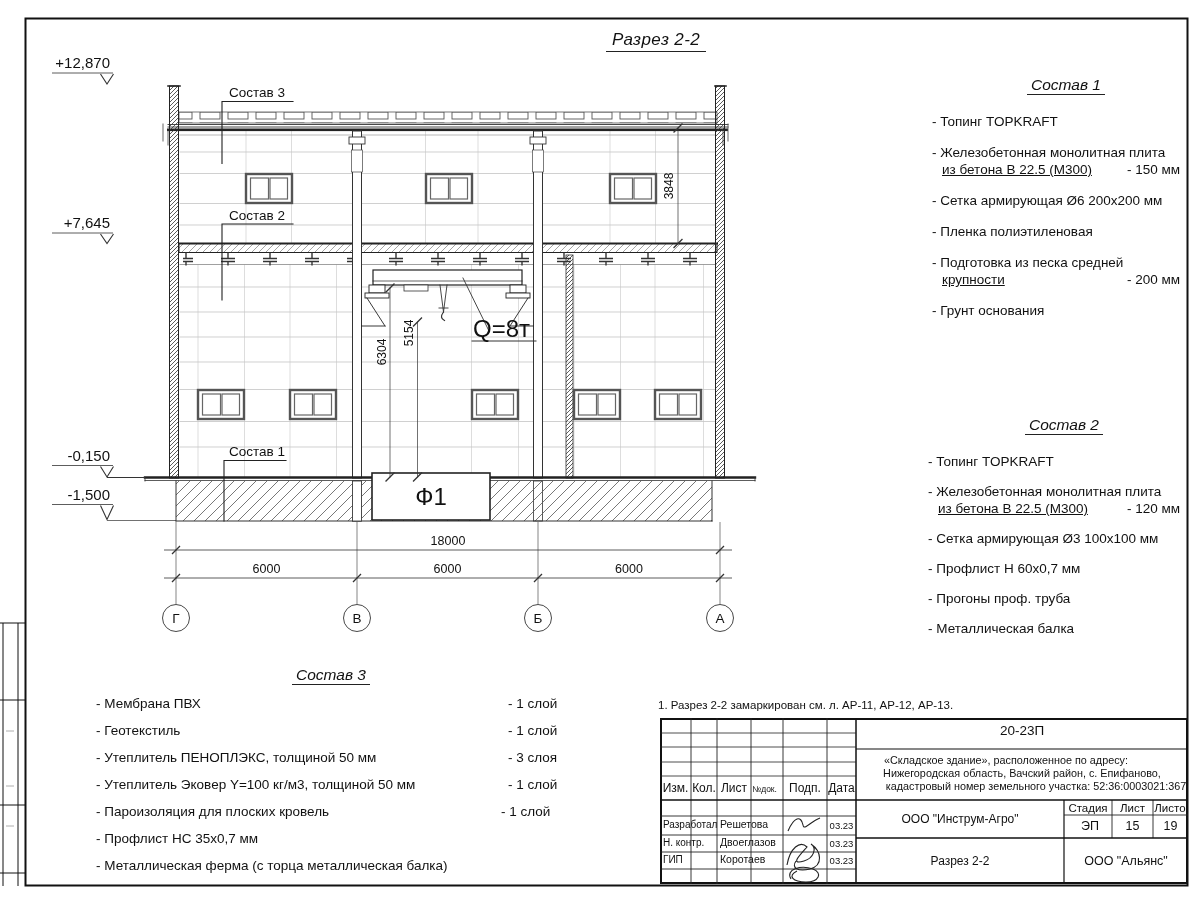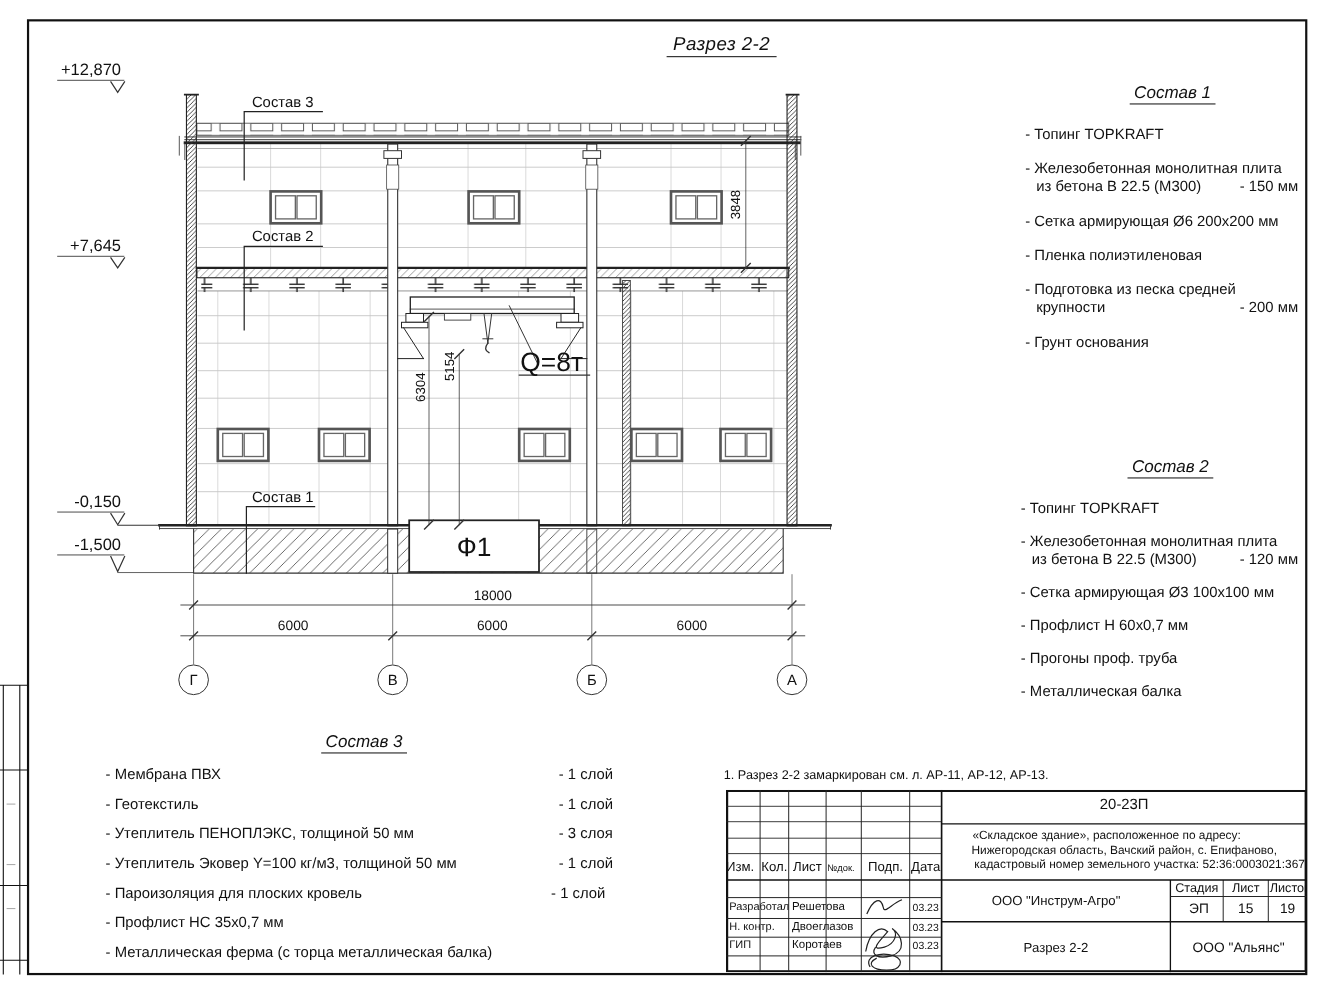--- a/index.html
+++ b/index.html
@@ -10,21 +10,21 @@
   .abs{position:absolute;}
   .dwg-title{left:586px;top:30px;width:140px;text-align:center;
     font-style:italic;font-size:17px;letter-spacing:.4px;}
   .dwg-title span{border-bottom:1.4px solid #222;padding:0 6px 2px;}
   .sostav{position:absolute;font-size:13.5px;line-height:17px;}
   .sostav .st-title{text-align:center;font-style:italic;font-size:15.5px;margin-bottom:20px;}
   .sostav .st-title span{border-bottom:1.2px solid #222;padding:0 4px 1px;}
   .sostav .item{position:relative;margin-bottom:14px;white-space:nowrap;}
   .s2 .item{margin-bottom:13px;}
   .s3 .item{margin-bottom:10px;}
-  .sostav .l2{padding-left:10px;}
+  .sostav .l2{padding-left:10px;text-decoration:underline;}
   .sostav .val{position:absolute;top:0;white-space:nowrap;}
   .sostav .val.second{top:17px;}
   .note{left:658px;top:699px;font-size:11.5px;white-space:nowrap;}
   .titleblock{left:660px;top:718px;width:528px;height:166px;overflow:hidden;}
   .tb{position:absolute;white-space:nowrap;font-size:12px;}
   .tbc{text-align:center;}
 </style>
 </head>
 <body>
 
@@ -309,21 +309,21 @@
         <path d="M127 147 C130 130 140 122 147 129 C139 138 130 147 144 143 C154 140 157 130 151 126 C161 133 164 147 150 151 C138 154 131 150 136 143"></path>
         <path d="M131 161 C125 151 141 147 153 151 C163 155 159 164 146 164 C133 164 127 158 137 153"></path>
       </g>
     </svg>
     
     <div class="tb tbc" style="left:196px;top:5px;width:332px;font-size:13.5px">20-23П</div>
     <div class="tb tbc" style="left:196px;top:36px;width:300px;font-size:10.8px">«Складское здание», расположенное по адресу:</div>
     <div class="tb tbc" style="left:196px;top:49px;width:332px;font-size:10.8px">Нижегородская область, Вачский район, с. Епифаново,</div>
     <div class="tb tbc" style="left:196px;top:62px;width:360px;font-size:10.8px">кадастровый номер земельного участка: 52:36:0003021:367</div>
 
-    <div class="tb tbc" style="left:0;top:63px;width:17px">Изм.</div>
+    <div class="tb tbc" style="left:0;top:63px;width:31px">Изм.</div>
     <div class="tb tbc" style="left:31px;top:63px;width:26px">Кол.</div>
     <div class="tb tbc" style="left:57px;top:63px;width:34px">Лист</div>
     <div class="tb tbc" style="left:91px;top:66px;width:27px;font-size:8.5px">№док.</div>
     <div class="tb tbc" style="left:123px;top:63px;width:44px">Подп.</div>
     <div class="tb tbc" style="left:167px;top:63px;width:29px">Дата</div>
 
     <div class="tb" style="left:3px;top:101px;font-size:10px">Разработал</div>
     <div class="tb" style="left:60px;top:100px;font-size:10.5px">Решетова</div>
     <div class="tb tbc" style="left:167px;top:102px;width:29px;font-size:9.5px">03.23</div>
 

